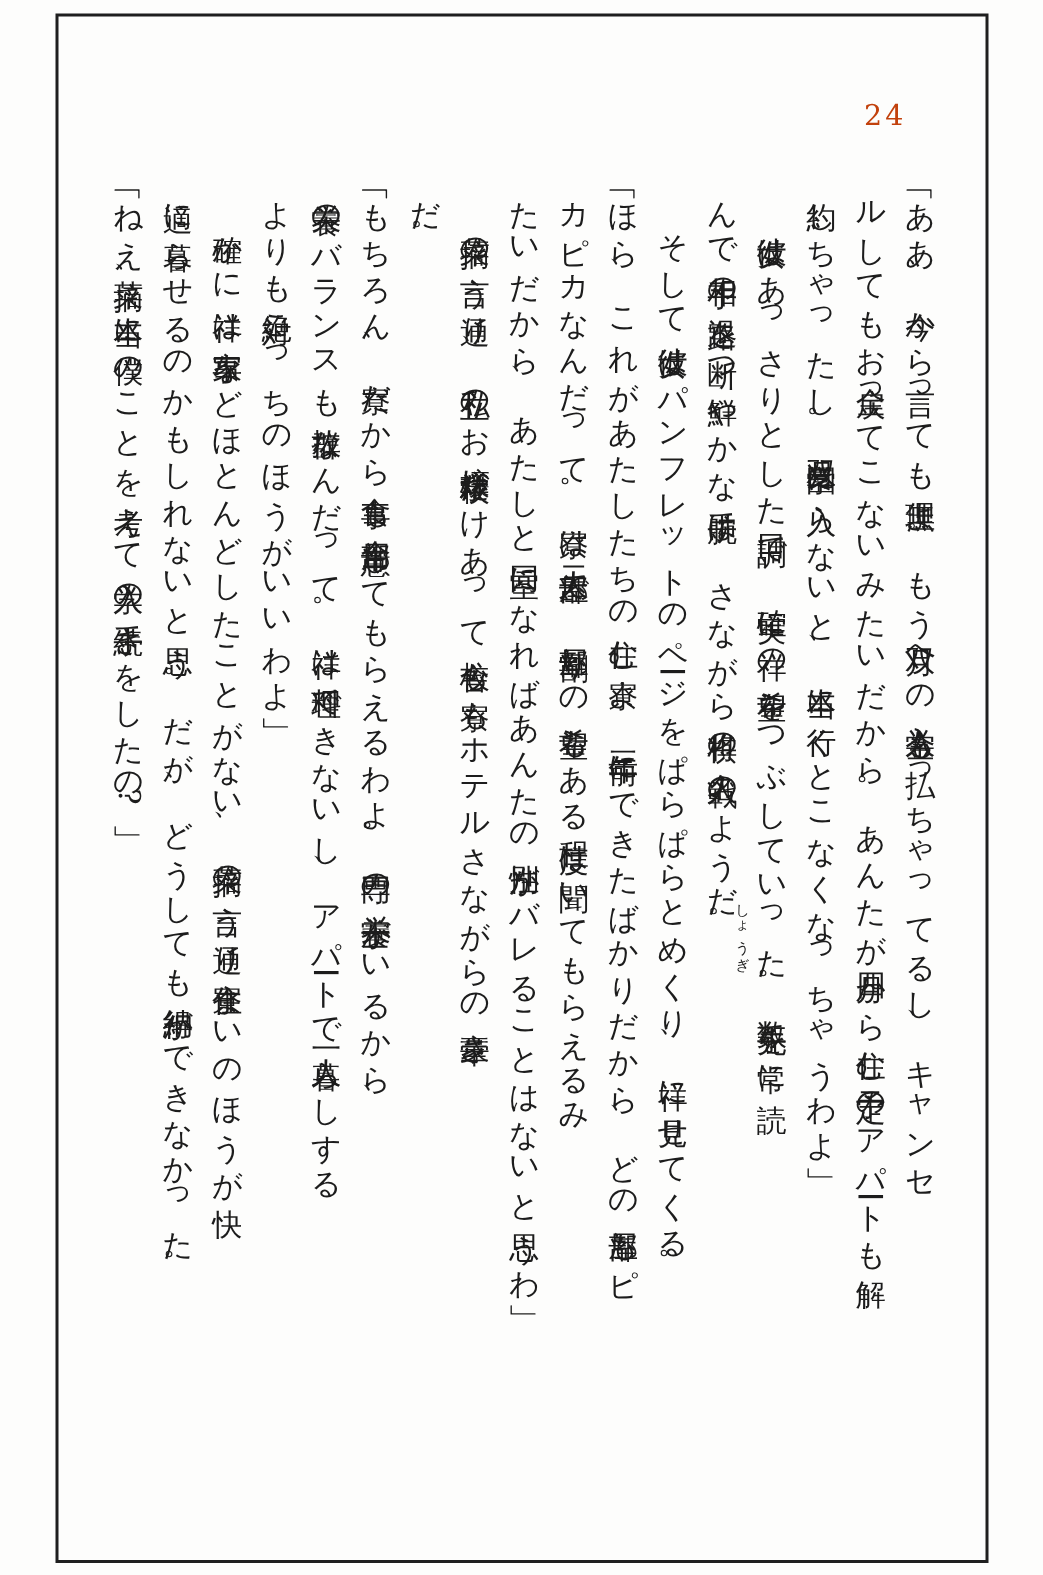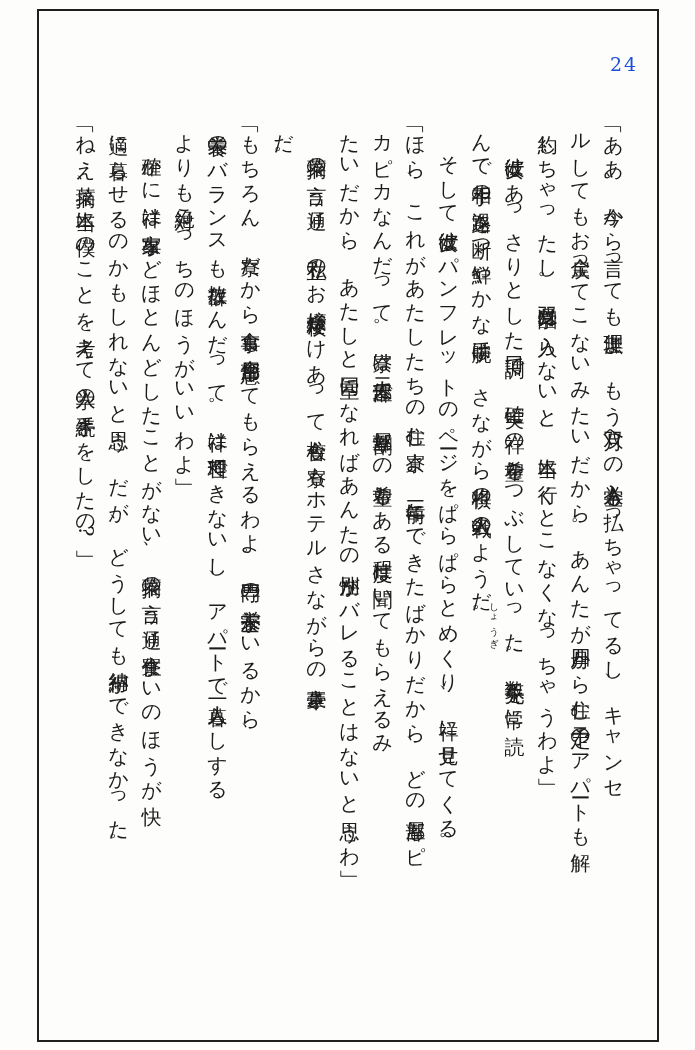--- a/index.html
+++ b/index.html
@@ -15,25 +15,24 @@
     background: #fdfdfc;
   }
   .frame {
     position: absolute;
     left: 37px; top: 9px;
     width: 622px; height: 1033px;
     border: 2px solid #1f1f1f;
   }
   .page-number {
     position: absolute;
-    left: 576px; top: 53px;
+    left: 576px; top: 66px;
     font-size: 19px;
     letter-spacing: 2px;
-    color: #1d4ed8;
-    margin-left: 34px;
+    color: #c2410c;
   }
   .text-block {
     position: absolute;
     top: 120px;
     left: 69px;
     width: 561px;
     height: 832px;
     writing-mode: vertical-rl;
     text-orientation: mixed;
     font-size: 20px;

